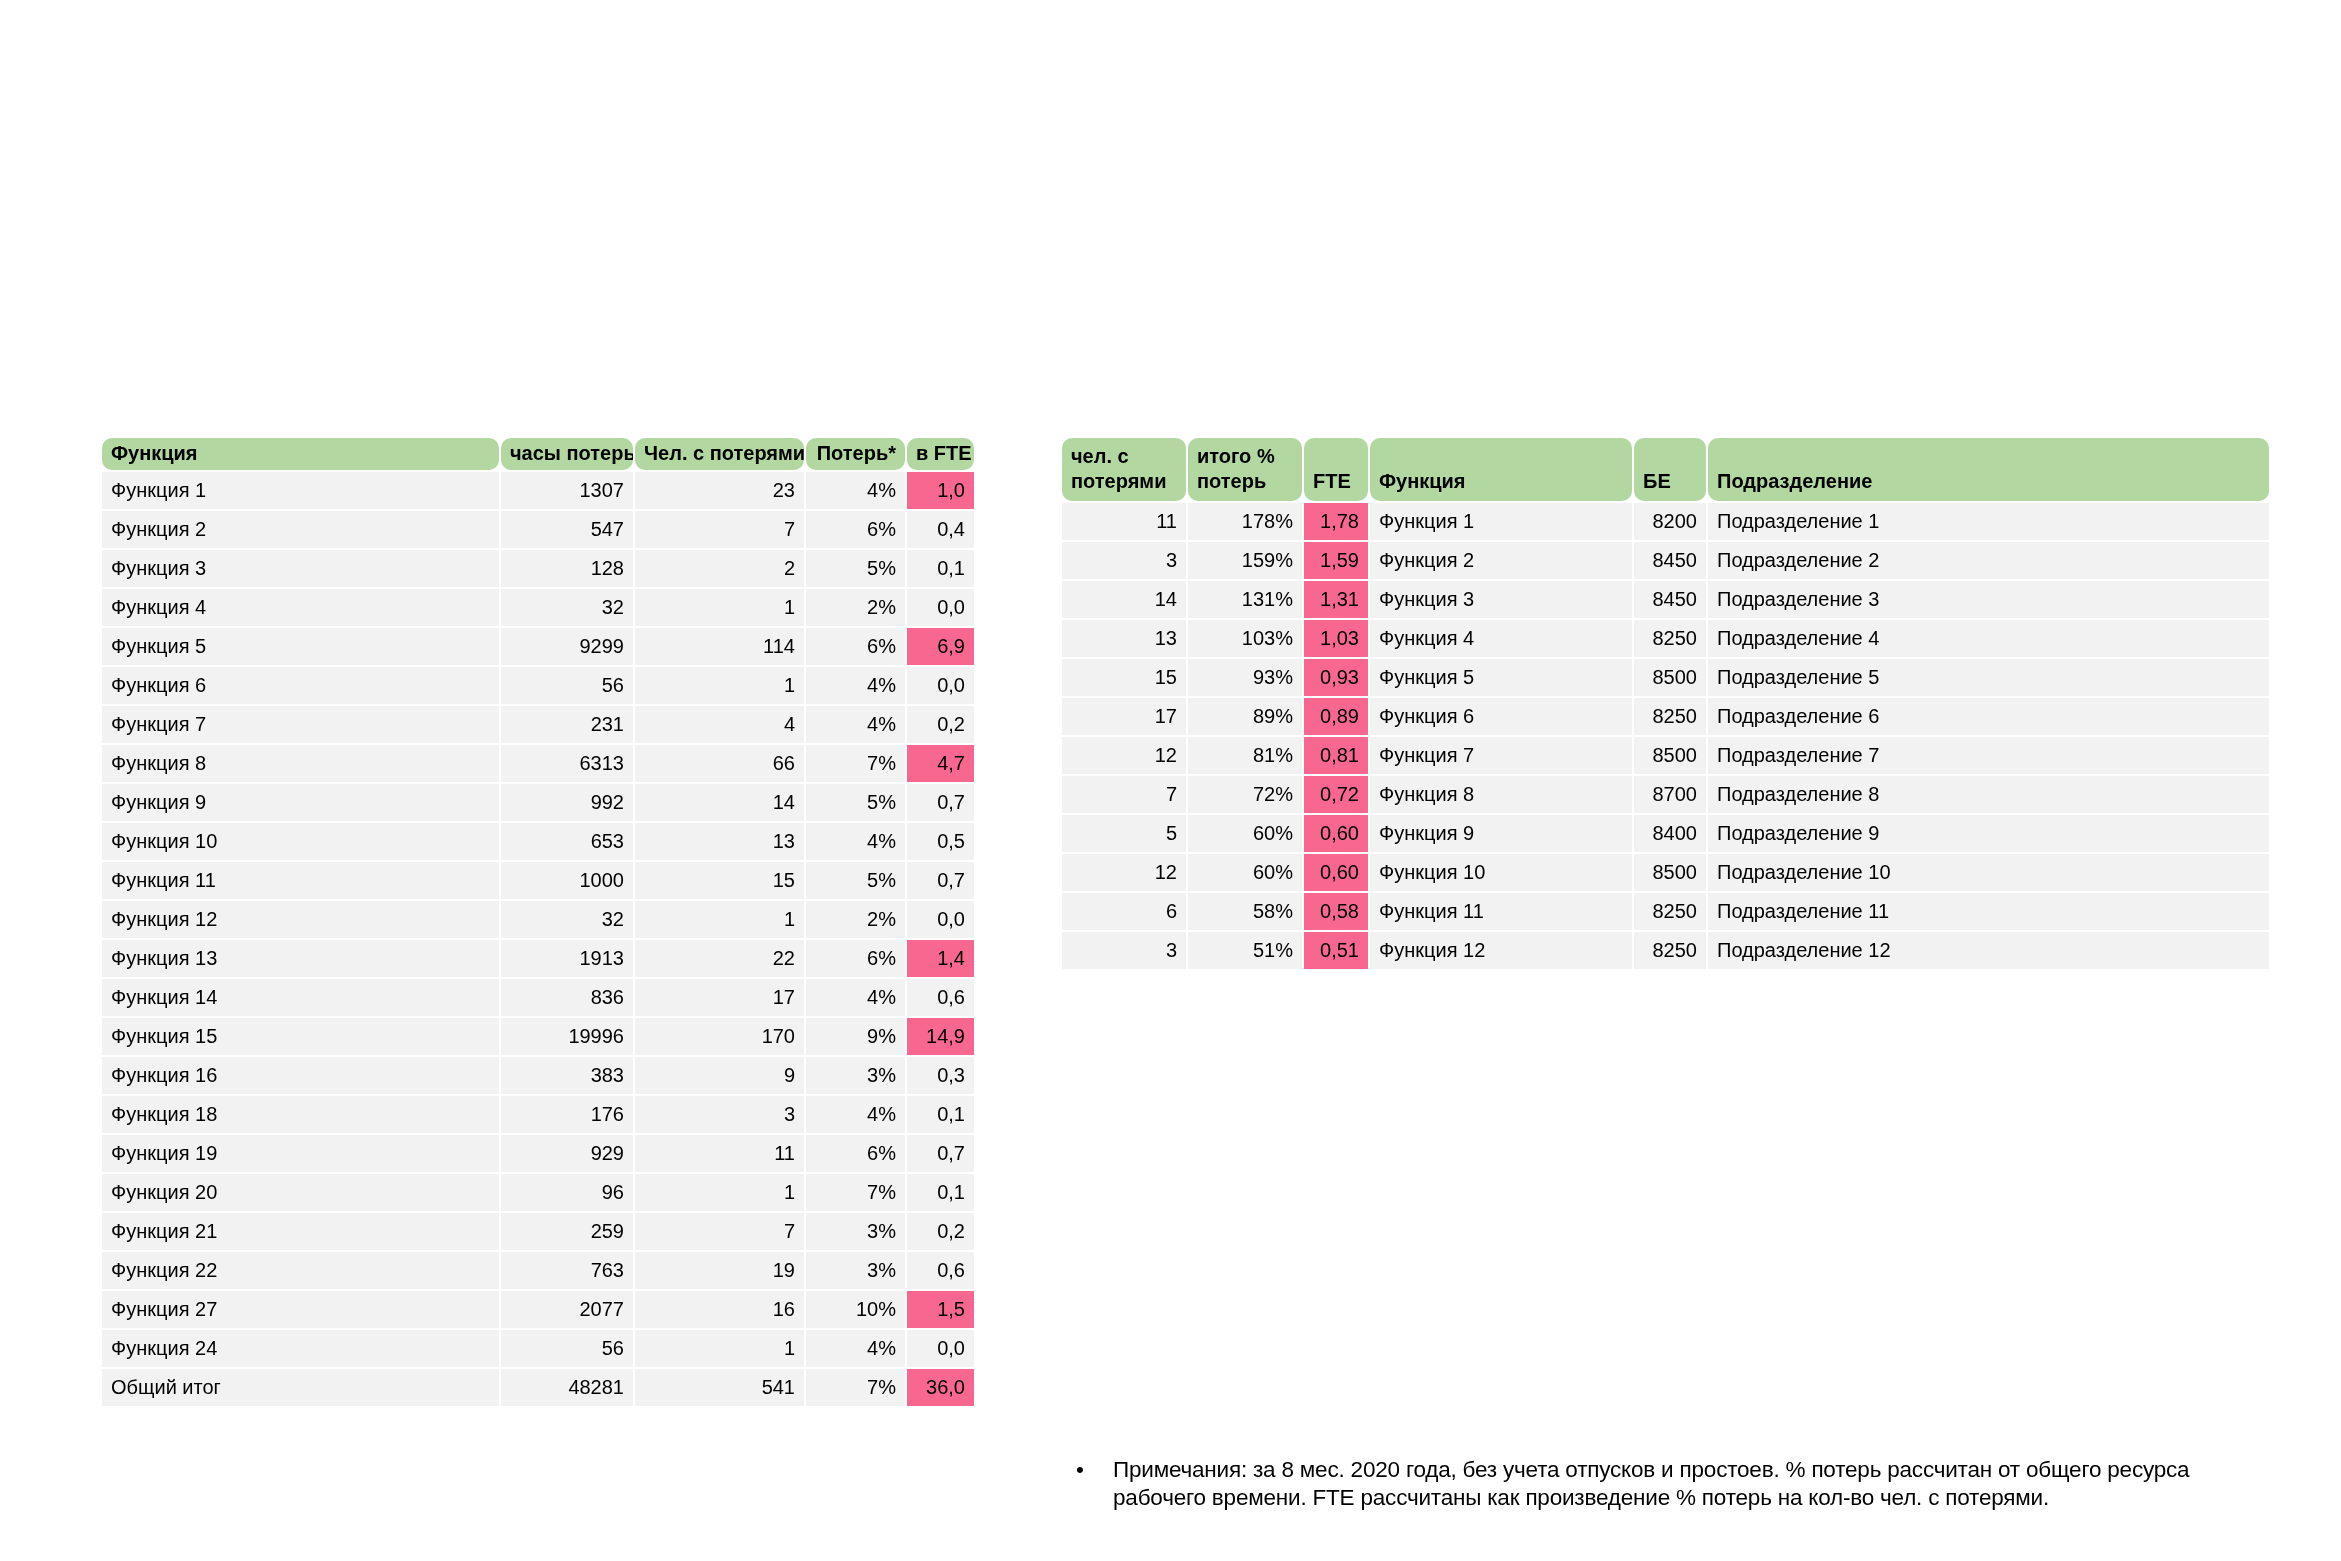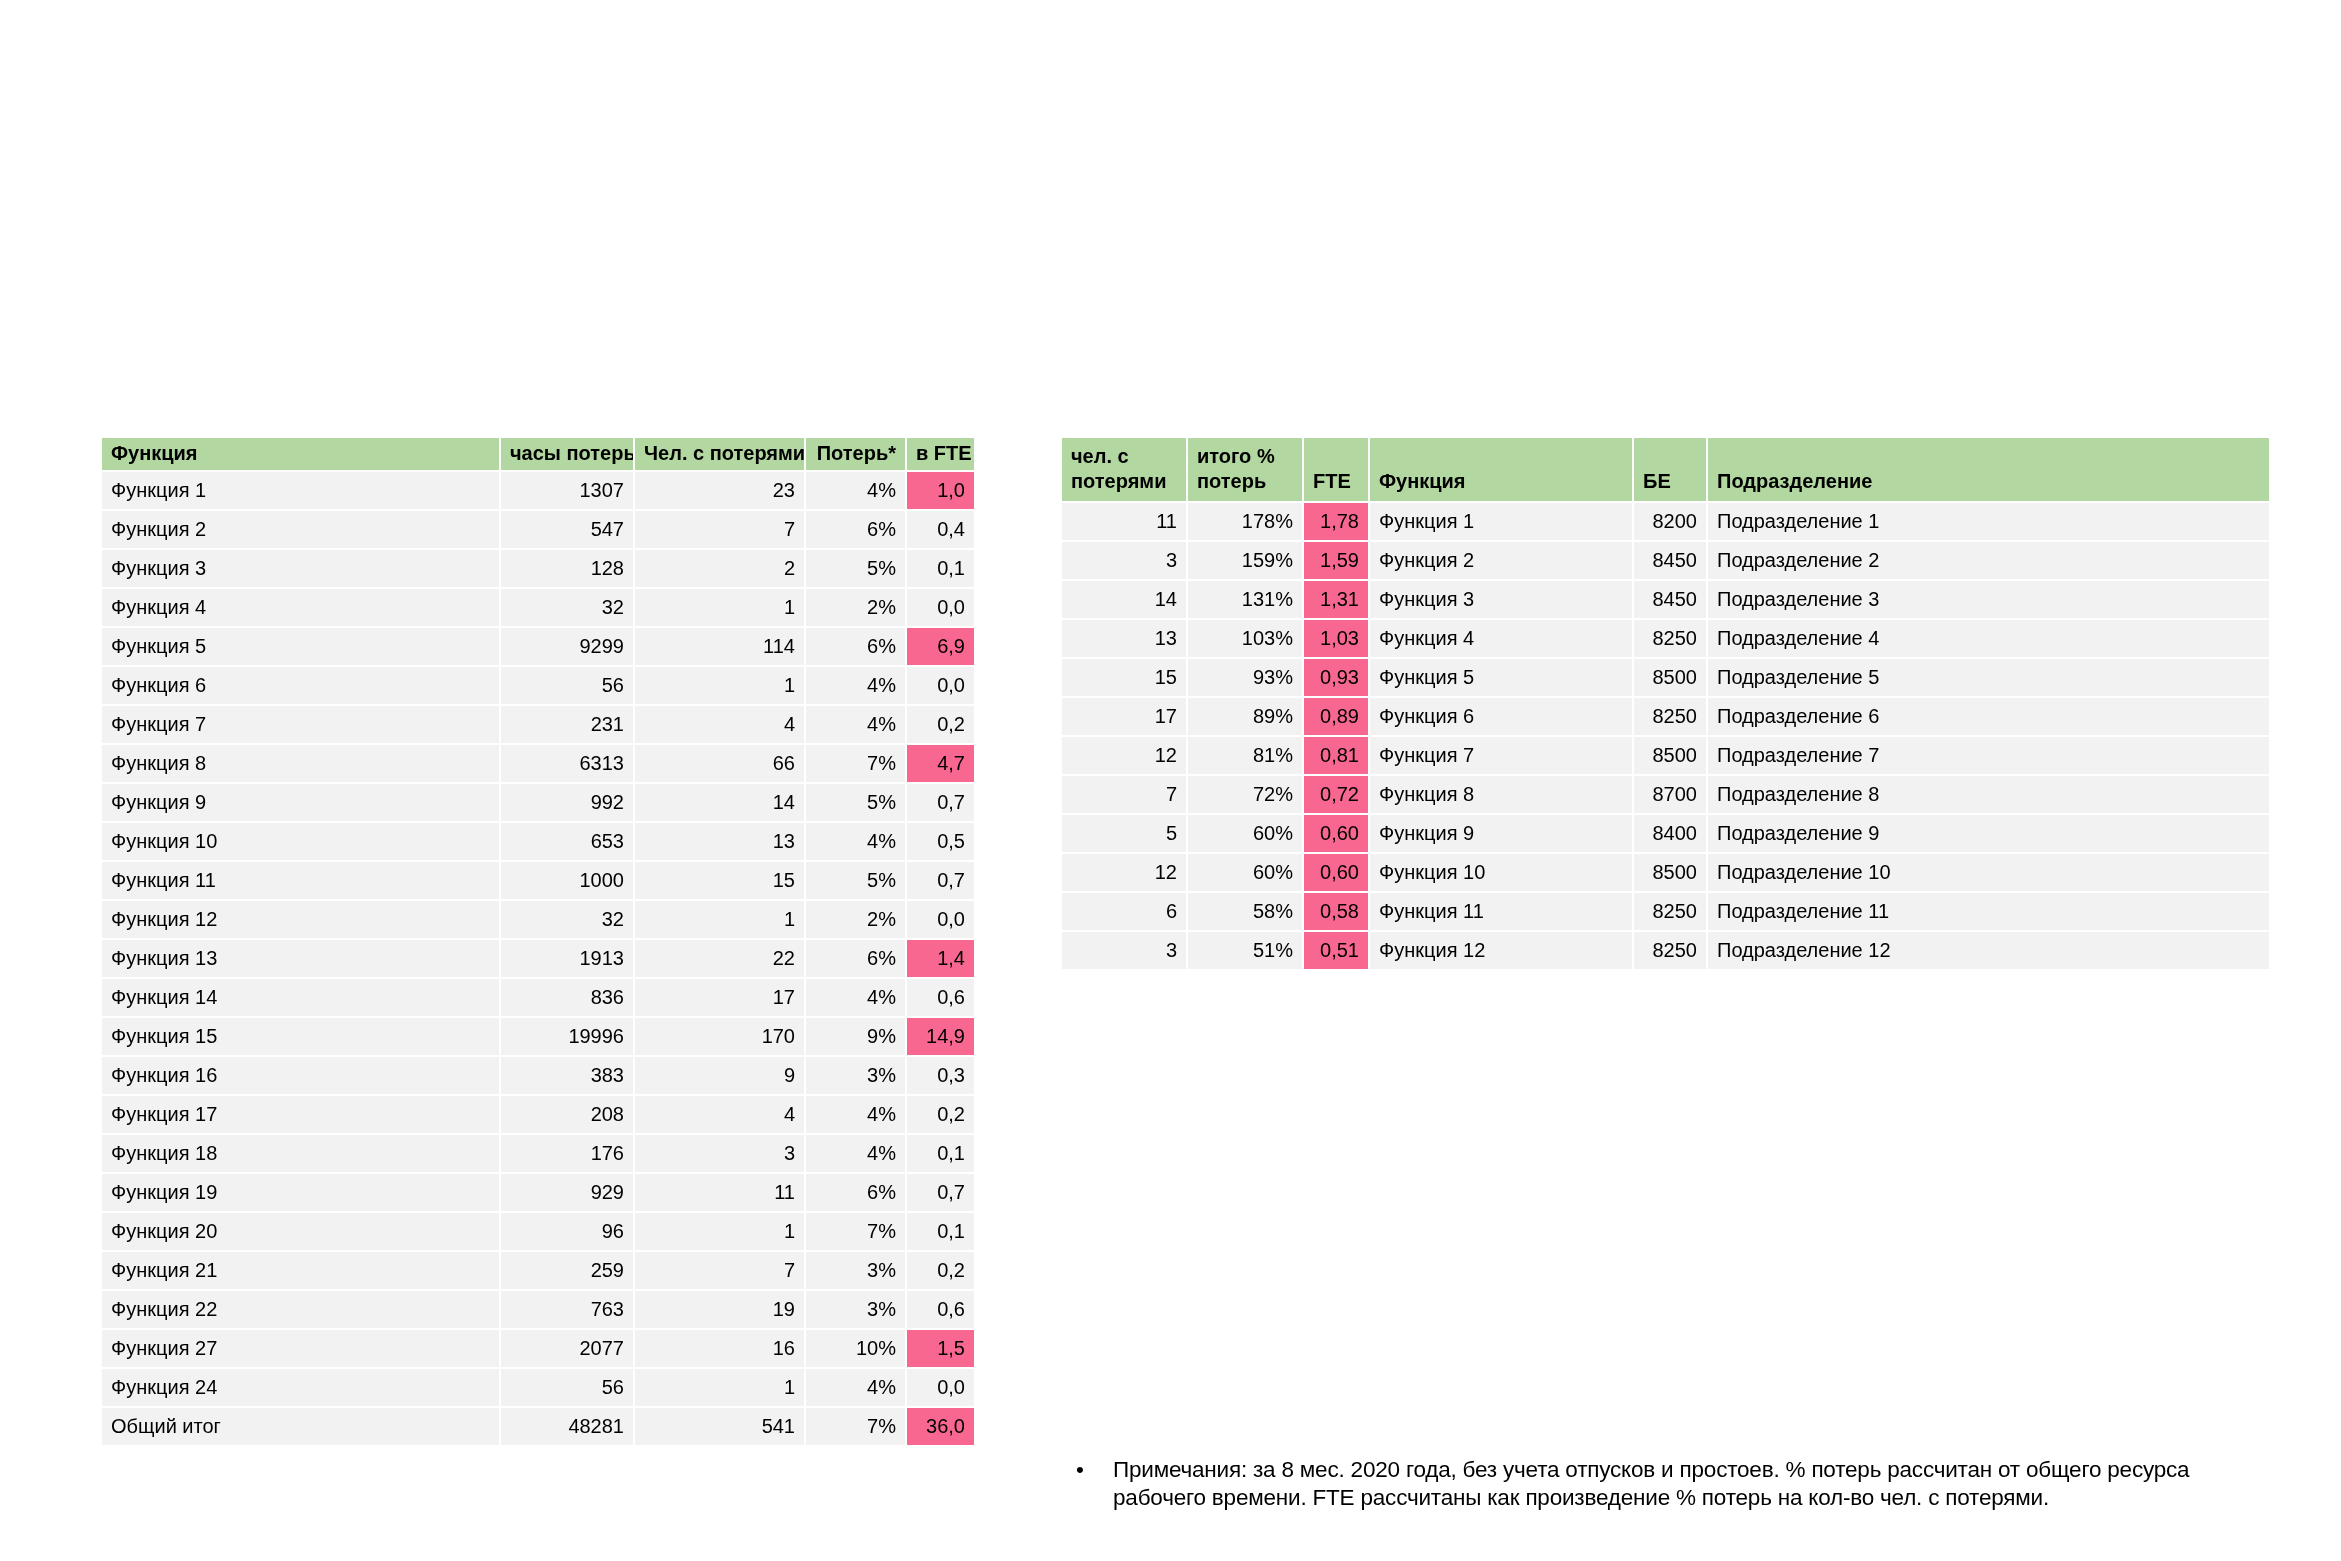--- a/index.html
+++ b/index.html
@@ -47,20 +47,21 @@
     height: 37px;
     padding: 0 9px;
     vertical-align: middle;
     white-space: nowrap;
     overflow: hidden;
   }
   th {
     background: var(--green);
     font-weight: 700;
     text-align: left;
+    border-radius: 10px;
   }
   td.num { text-align: right; }
   td.hl  { background: var(--pink); margin-left: 12px; }
   .b     { font-weight: 400; }
 
   #left-table  { left: 100px;  top: 436px; width: 874px; }
   #left-table th { height: 31.5px; }
 
   #right-table { left: 1060px; top: 436px; width: 1209px; }
   #right-table th {
@@ -220,27 +221,20 @@
     <td class="num">170</td>
     <td class="num">9%</td>
     <td class="num hl">14,9</td>
   </tr>
         <tr>
     <td>Функция 16</td>
     <td class="num">383</td>
     <td class="num">9</td>
     <td class="num">3%</td>
     <td class="num">0,3</td>
-  </tr>
-        <tr>
-    <td>Функция 17</td>
-    <td class="num">208</td>
-    <td class="num">4</td>
-    <td class="num">4%</td>
-    <td class="num">0,2</td>
   </tr>
         <tr>
     <td>Функция 18</td>
     <td class="num">176</td>
     <td class="num">3</td>
     <td class="num">4%</td>
     <td class="num">0,1</td>
   </tr>
         <tr>
     <td>Функция 19</td>

